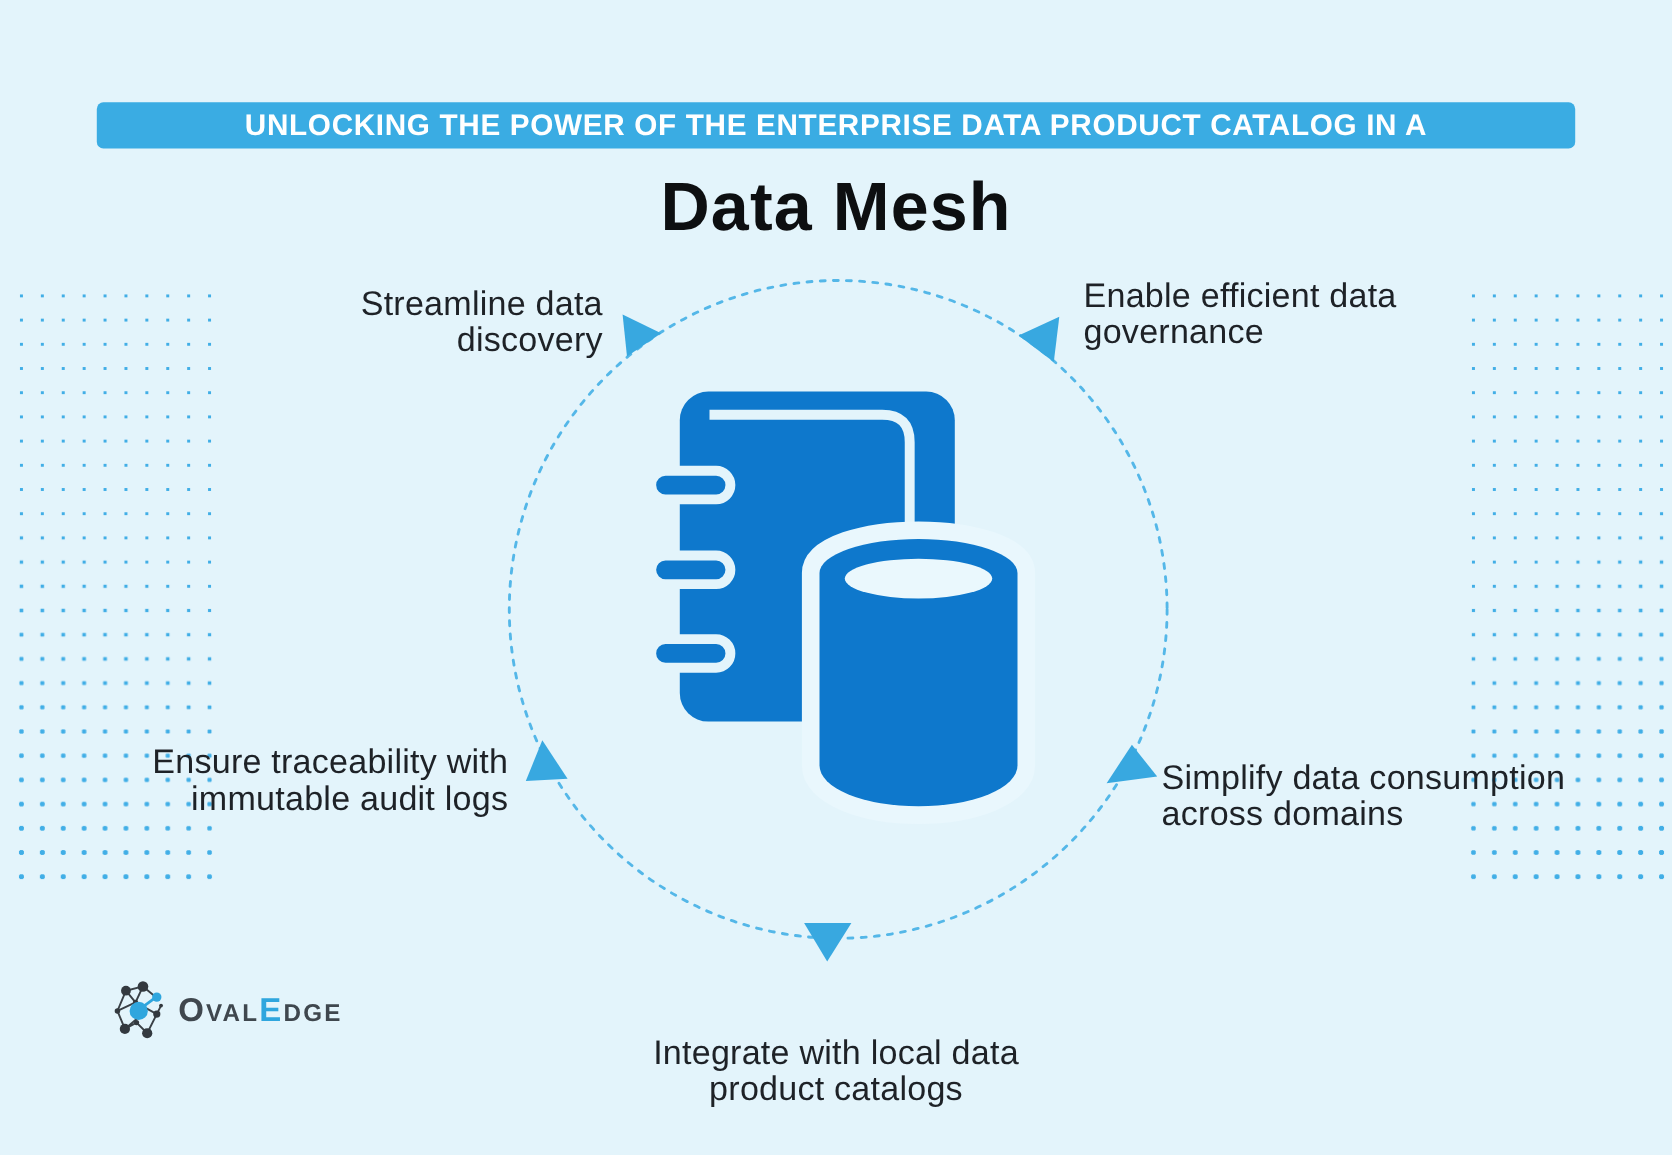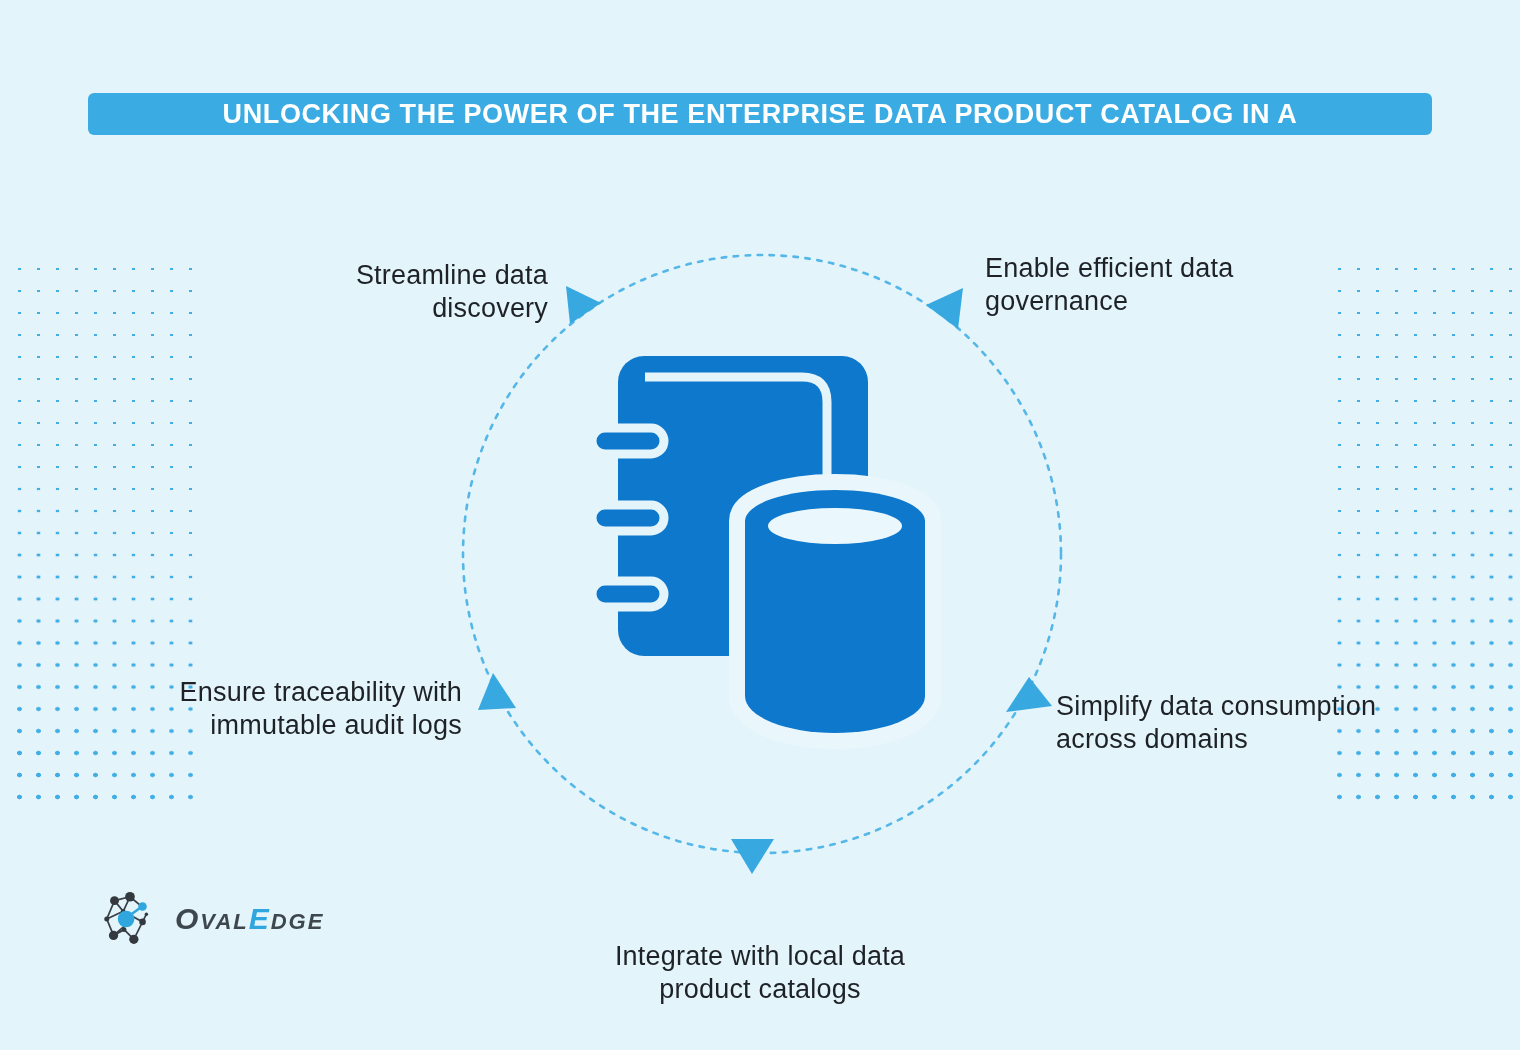--- a/index.html
+++ b/index.html
@@ -29,59 +29,60 @@
 
   
   .banner{position:absolute;left:88px;top:93px;width:1344px;height:42px;
     background:var(--banner-bg);border-radius:6px;color:var(--banner-text);
     font-size:27px;font-weight:700;letter-spacing:.6px;line-height:42px;text-align:center;
     white-space:nowrap;}
   .page-title{position:absolute;left:0;right:0;top:153px;text-align:center;
     color:var(--title-text);font-size:62px;font-weight:800;letter-spacing:1px;}
 
   
-  .callout{position:absolute;color:var(--callout-text);font-size:27px;
+  .callout{position:absolute;color:var(--callout-text);font-size:31px;
     line-height:33px;letter-spacing:.2px;}
   .co-tl{right:972px;top:259px;width:280px;text-align:right;}
   .co-tr{left:985px;top:252px;width:300px;text-align:left;}
   .co-l{right:1058px;top:676px;width:330px;text-align:right;}
   .co-r{left:1056px;top:690px;width:380px;text-align:left;}
   .co-b{left:50%;transform:translateX(-50%);top:940px;width:360px;text-align:center;}
 
   
   svg.scene{position:absolute;left:0;top:0;}
   .dash-circle{fill:none;stroke:var(--circle-dash-blue);stroke-width:2.6;
     stroke-dasharray:4.5 7.5;stroke-linecap:round;}
   .arrow{fill:var(--arrow-blue);}
   .i-blue{fill:var(--icon-blue);}
   .page-line{fill:none;stroke:#e3f4fb;stroke-width:9;}
   .pill{fill:var(--icon-blue);stroke:#e3f4fb;stroke-width:9;}
   .halo{fill:#e9f7fd;stroke:#e9f7fd;stroke-width:32;stroke-linejoin:round;}
   .opening{fill:#eaf8fd;}
 
   
-  .brand{position:absolute;left:100px;top:890px;display:flex;align-items:center;gap:17px;font-style:italic;}
+  .brand{position:absolute;left:100px;top:890px;display:flex;align-items:center;gap:4px;}
   .brand-text{color:var(--logo-gray);font-weight:600;letter-spacing:2px;white-space:nowrap;}
   .brand-text .lg{font-size:30px;}
   .brand-text .sm{font-size:22px;}
   .brand-text .blue{color:var(--logo-blue);}
 </style>
 </head>
 <body>
 
 <div class="canvas">
 
   <div class="dots left">
     <div class="dots-big mask-bl"></div>
   </div>
   <div class="dots right">
     <div class="dots-big mask-br"></div>
   </div>
 
   <div class="banner">UNLOCKING THE POWER OF THE ENTERPRISE DATA PRODUCT CATALOG IN A</div>
+  <div class="page-title">Data Mesh</div>
 
   <svg class="scene" width="1520" height="1050" viewBox="0 0 1520 1050">
     <circle class="dash-circle" cx="762" cy="554" r="299"></circle>
 
     <polygon class="arrow" points="566,286 570,324 601,303"></polygon>
     <polygon class="arrow" points="963,288 958,329 926,305"></polygon>
     <polygon class="arrow" points="478,710 516,708 493,673"></polygon>
     <polygon class="arrow" points="1006,712 1052,706 1029,677"></polygon>
     <polygon class="arrow" points="731,839 774,839 752,874"></polygon>
 

